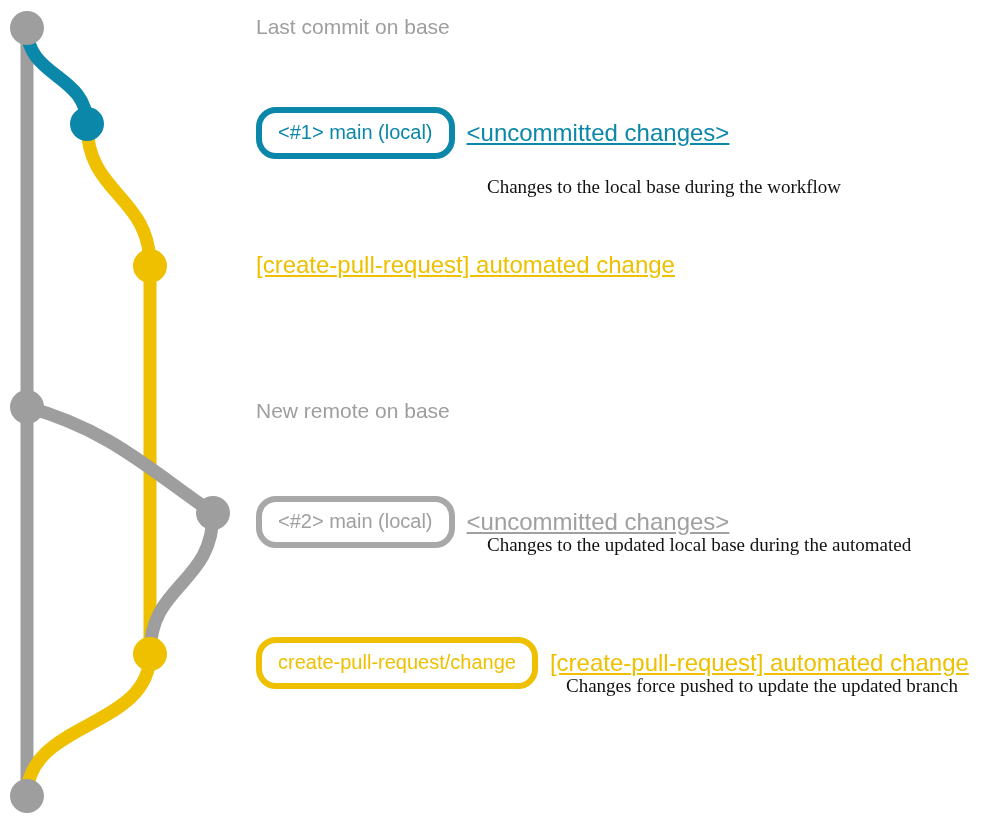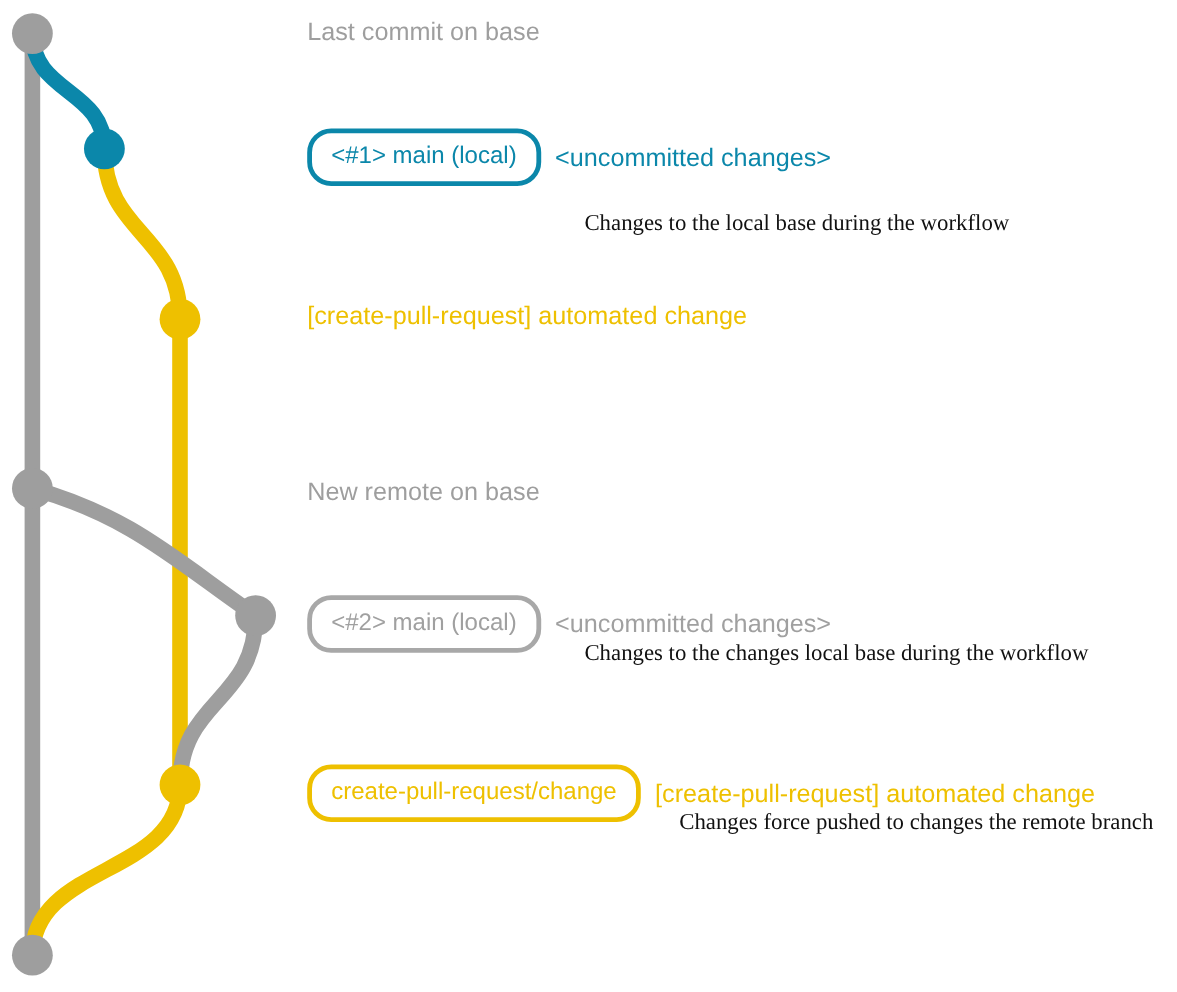--- a/index.html
+++ b/index.html
@@ -31,21 +31,21 @@
   }
   .row {
     position: absolute;
     display: flex;
     align-items: center;
   }
   .pill {
     display: inline-flex;
     align-items: center;
     justify-content: center;
-    border: 4px solid #ec4899;
+    border: 6px solid #ec4899;
     border-radius: 20px;
     color: #999999;
     font-size: 20px;
     line-height: 1;
     padding: 9px 16px 11px 16px;
     white-space: nowrap;
     background: #ffffff;
     box-sizing: border-box;
   }
   .pill.blue {
@@ -54,24 +54,25 @@
   }
   .pill.gray {
     border-color: #a8a8a8;
     color: #a0a0a0;
   }
   .pill.yellow {
     border-color: #eec000;
     color: #eec000;
   }
   .subject {
-    font-size: 21px;
+    font-size: 24px;
     line-height: 1;
     white-space: nowrap;
     margin-left: 12px;
+    text-decoration: underline;
   }
   .subject.blue { color: #0b87aa; }
   .subject.gray { color: #a0a0a0; }
   .subject.yellow { color: #eec000; }
   .subject.bare { margin-left: 0; }
   .heading {
     position: absolute;
     font-size: 21px;
     line-height: 1;
     color: #9e9e9e;
@@ -126,22 +127,22 @@
   <div class="row" style="left:256px; top:253px;">
     <span class="subject yellow bare">[create-pull-request] automated change</span>
   </div>
 
   <div class="heading" style="left:256px; top:400px;">New remote on base</div>
 
   <div class="row" style="left:256px; top:496px;">
     <span class="pill gray">&lt;#2&gt; main (local)</span>
     <span class="subject gray">&lt;uncommitted changes&gt;</span>
   </div>
-  <div class="note" style="left:487px; top:535px;">Changes to the changes local base during the workflow</div>
+  <div class="note" style="left:487px; top:535px;">Changes to the updated local base during the automated</div>
 
   <div class="row" style="left:256px; top:637px;">
     <span class="pill yellow">create-pull-request/change</span>
     <span class="subject yellow">[create-pull-request] automated change</span>
   </div>
-  <div class="note" style="left:566px; top:676px;">Changes force pushed to changes the remote branch</div>
+  <div class="note" style="left:566px; top:676px;">Changes force pushed to update the updated branch</div>
 
 
 </div>
 
 </body></html>

